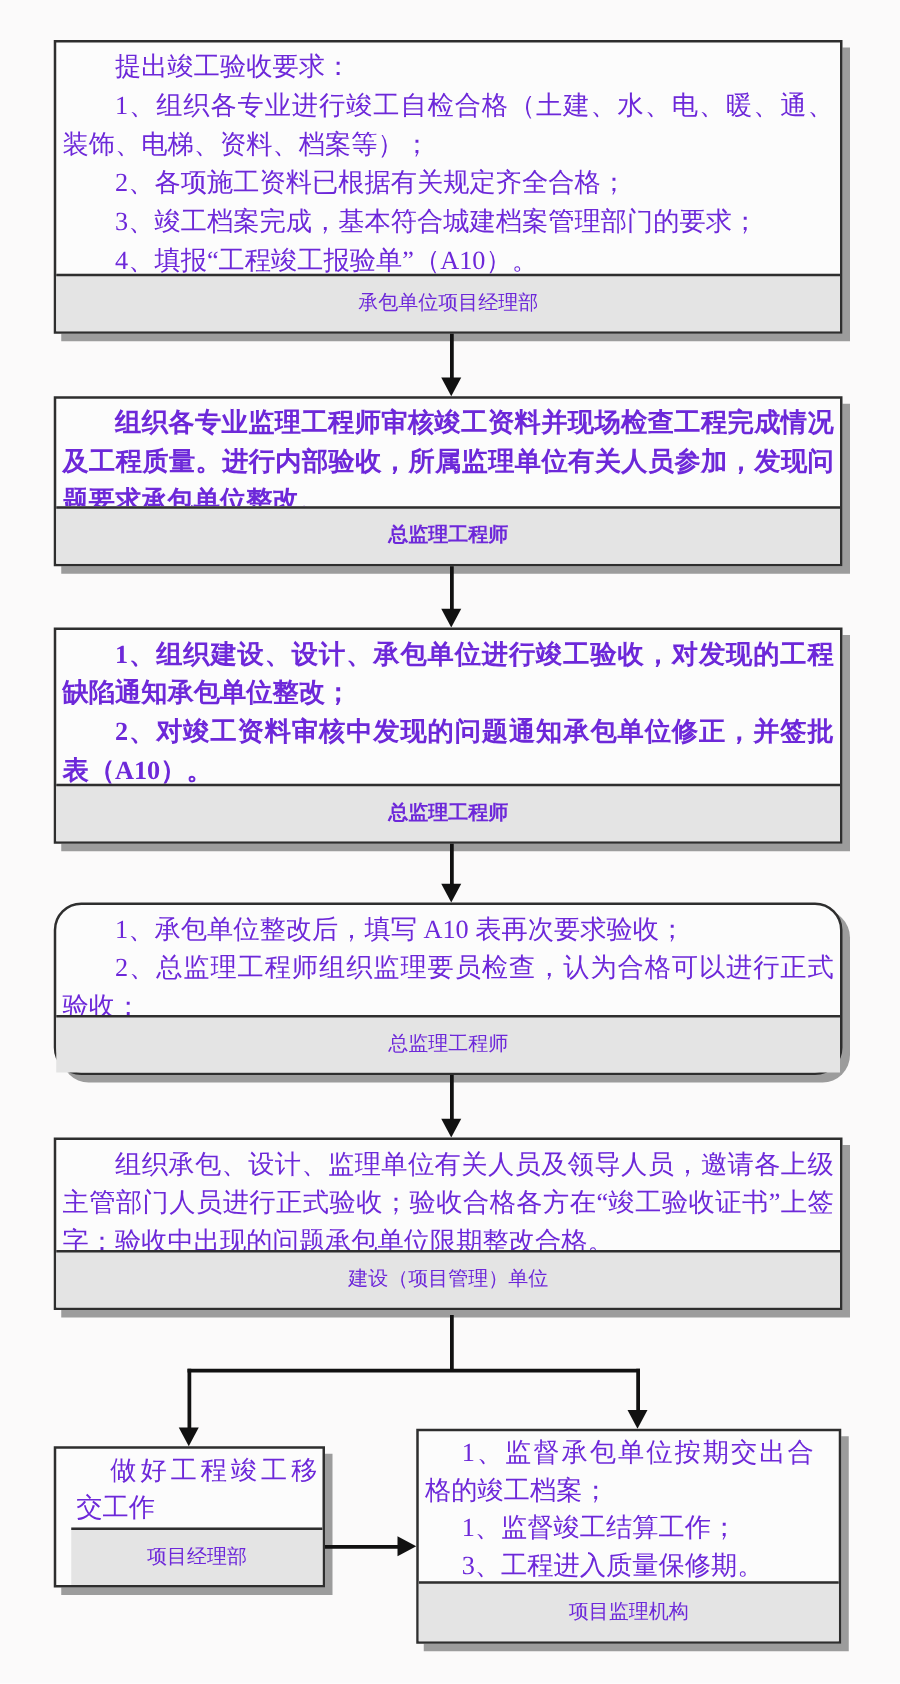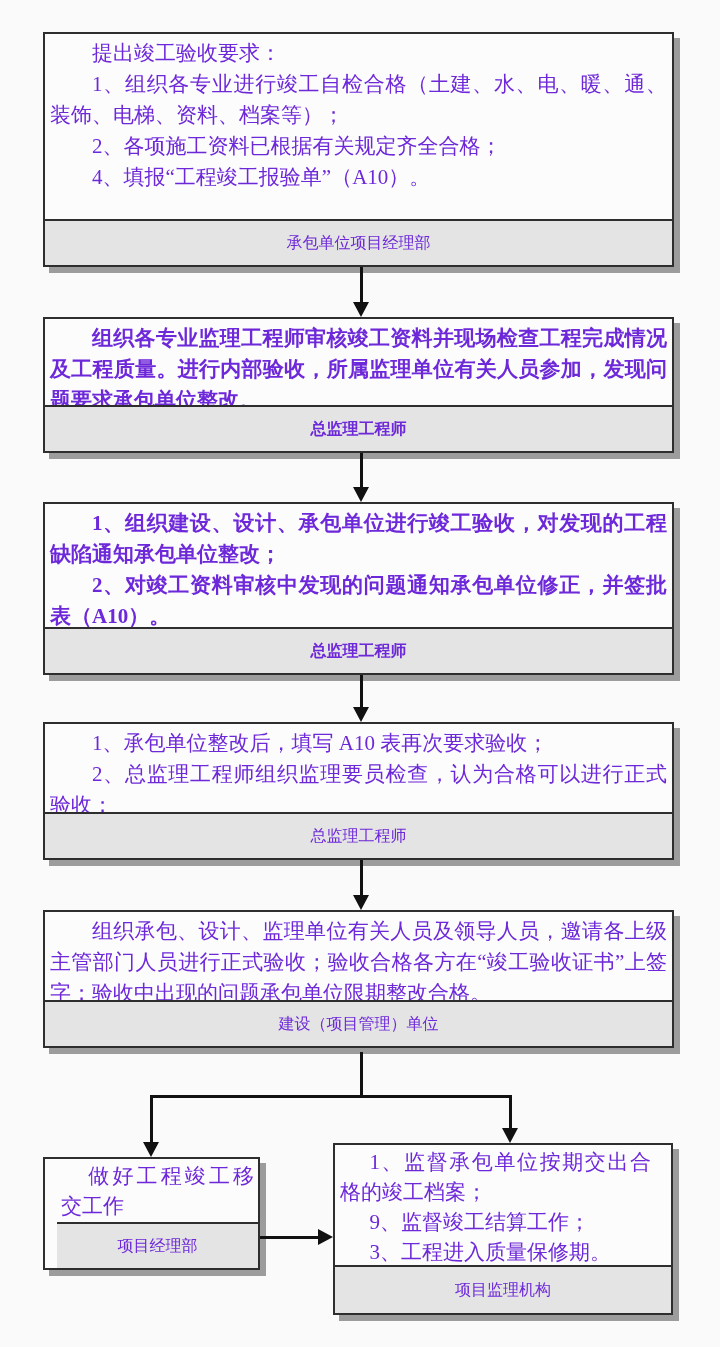--- a/index.html
+++ b/index.html
@@ -67,20 +67,21 @@
 </head>
 <body>
 
 <div class="canvas">
 
   <div class="box" style="left:43px; top:32px; width:631px; height:235px;">
     <div class="box-body">
       <p>提出竣工验收要求：</p>
       <p>1、组织各专业进行竣工自检合格（土建、水、电、暖、通、装饰、电梯、资料、档案等）；</p>
       <p>2、各项施工资料已根据有关规定齐全合格；</p>
+      <p>3、竣工档案完成，基本符合城建档案管理部门的要求；</p>
       <p>4、填报“工程竣工报验单”（A10）。</p>
     </div>
     <div class="box-footer">承包单位项目经理部</div>
   </div>
 
   <div class="vline" style="left:360px; top:267px; height:37px;"></div>
   <div class="head-down" style="left:353px; top:302px;"></div>
 
   <div class="box" style="left:43px; top:317px; width:631px; height:136px;font-weight:bold;">
     <div class="box-body">
@@ -96,21 +97,21 @@
     <div class="box-body">
       <p>1、组织建设、设计、承包单位进行竣工验收，对发现的工程缺陷通知承包单位整改；</p>
       <p>2、对竣工资料审核中发现的问题通知承包单位修正，并签批表（A10）。</p>
     </div>
     <div class="box-footer">总监理工程师</div>
   </div>
 
   <div class="vline" style="left:360px; top:675px; height:34px;"></div>
   <div class="head-down" style="left:353px; top:707px;"></div>
 
-  <div class="box" style="left:43px; top:722px; width:631px; height:138px;">
+  <div class="box" style="left:43px; top:722px; width:631px; height:138px;border-radius:22px;">
     <div class="box-body">
       <p>1、承包单位整改后，填写 A10 表再次要求验收；</p>
       <p>2、总监理工程师组织监理要员检查，认为合格可以进行正式验收；</p>
 
     </div>
     <div class="box-footer">总监理工程师</div>
   </div>
 
   <div class="vline" style="left:360px; top:860px; height:36px;"></div>
   <div class="head-down" style="left:353px; top:895px;"></div>
@@ -135,19 +136,19 @@
     </div>
     <div class="box-footer">项目经理部</div>
   </div>
 
   <div class="hline" style="left:260px; top:1236px; width:60px;"></div>
   <div class="head-right" style="left:318px; top:1229px;"></div>
 
   <div class="box box-right" style="left:333px; top:1143px; width:340px; height:172px;">
     <div class="box-body">
       <p>1、监督承包单位按期交出合格的竣工档案；</p>
-      <p>9、监督竣工结算工作；</p>
+      <p>1、监督竣工结算工作；</p>
       <p>3、工程进入质量保修期。</p>
     </div>
     <div class="box-footer">项目监理机构</div>
   </div>
 
 </div>
 
 </body></html>

